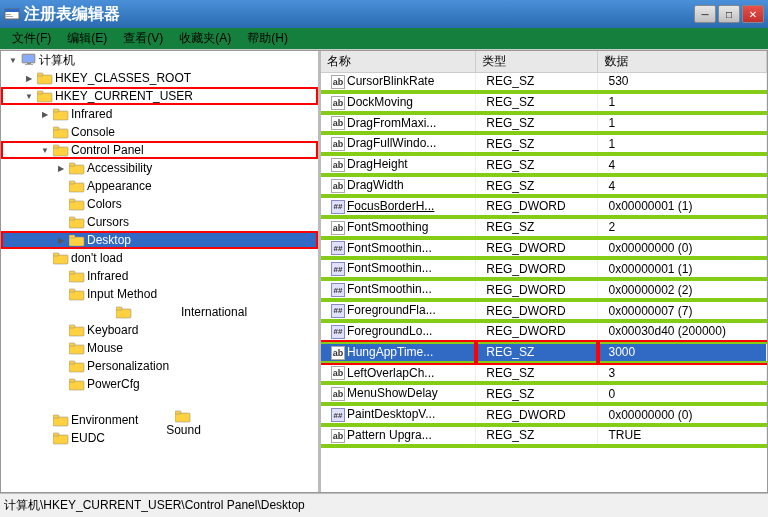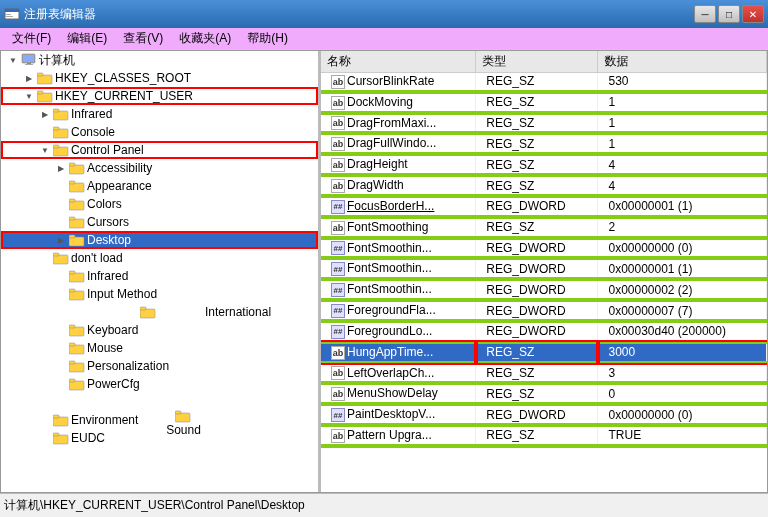--- a/index.html
+++ b/index.html
@@ -25,22 +25,22 @@
     .title-bar-icon {
       width: 16px;
       height: 16px;
       margin-right: 4px;
       display: flex;
       align-items: center;
       justify-content: center;
     }
     .title-bar-text {
       flex: 1;
-      font-size: 12px;
-      font-weight: normal;
+      font-size: 16px;
+      font-weight: bold;
     }
     .title-bar-buttons {
       display: flex;
       gap: 2px;
     }
     .tb-btn {
       width: 22px;
       height: 18px;
       background: linear-gradient(to bottom, #e8e8e8, #c0c0c0);
       border: 1px solid #888;
@@ -49,21 +49,21 @@
       align-items: center;
       justify-content: center;
       font-size: 10px;
       cursor: pointer;
       color: #000;
     }
     .tb-btn.close { background: linear-gradient(to bottom, #e8504a, #c03030); color: white; }
 
     
     .menu-bar {
-      background: #f0abfc;
+      background: #15803d;
       height: 22px;
       display: flex;
       align-items: flex-start;
       padding: 0 4px;
       border-bottom: 1px solid #ccc;
     }
     .menu-item {
       padding: 2px 8px;
       cursor: pointer;
       font-size: 12px;
@@ -380,21 +380,21 @@
         <div class="tree-item" style="padding-left: 52px;">
           <span class="expand-icon"></span>
           <span class="folder-icon"><svg width="16" height="14" viewBox="0 0 16 14">
     <rect x="0" y="4" width="15" height="9" rx="1" fill="#ffd040" stroke="#888" stroke-width="0.5"></rect>
     <rect x="0" y="2" width="6" height="3" rx="1" fill="#ffd040" stroke="#888" stroke-width="0.5"></rect>
   </svg></span>
           <span>Input Method</span>
         </div>
       </div>
       <div class="tree-row-wrapper">
-        <div class="tree-item" style="padding-left: 76px; gap: 47px;">
+        <div class="tree-item" style="padding-left: 52px; gap: 47px;">
           <span class="expand-icon"></span>
           <span class="folder-icon"><svg width="16" height="14" viewBox="0 0 16 14">
     <rect x="0" y="4" width="15" height="9" rx="1" fill="#ffd040" stroke="#888" stroke-width="0.5"></rect>
     <rect x="0" y="2" width="6" height="3" rx="1" fill="#ffd040" stroke="#888" stroke-width="0.5"></rect>
   </svg></span>
           <span>International</span>
         </div>
       </div>
       <div class="tree-row-wrapper">
         <div class="tree-item" style="padding-left: 52px;">

